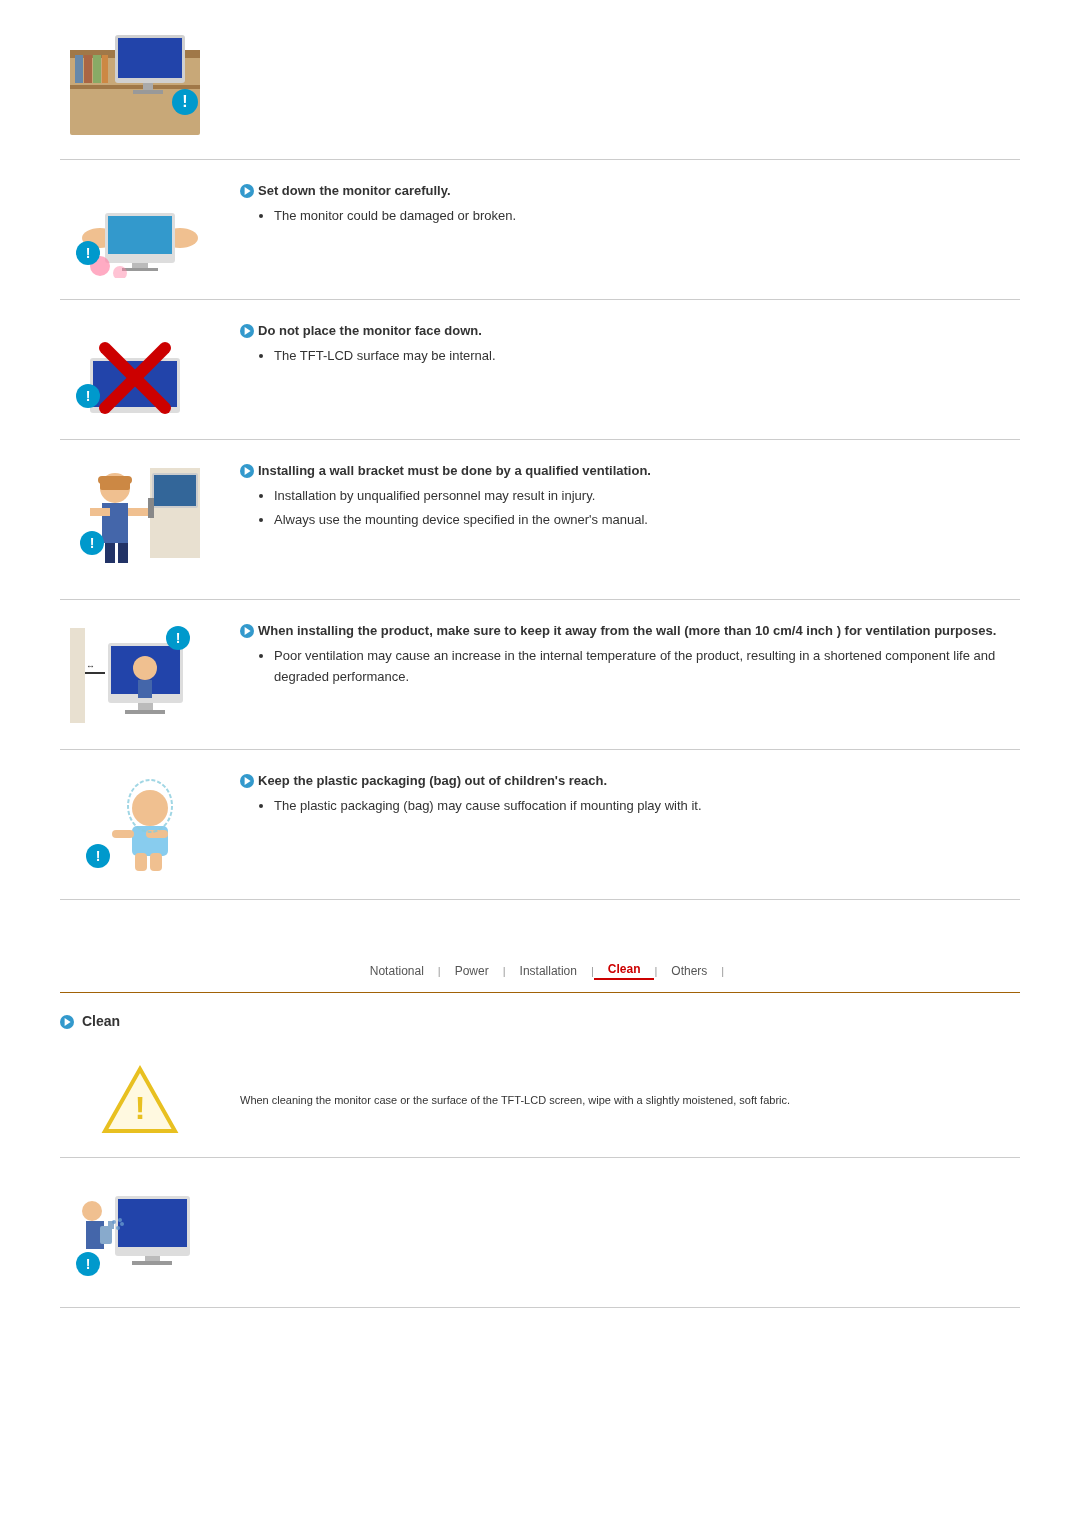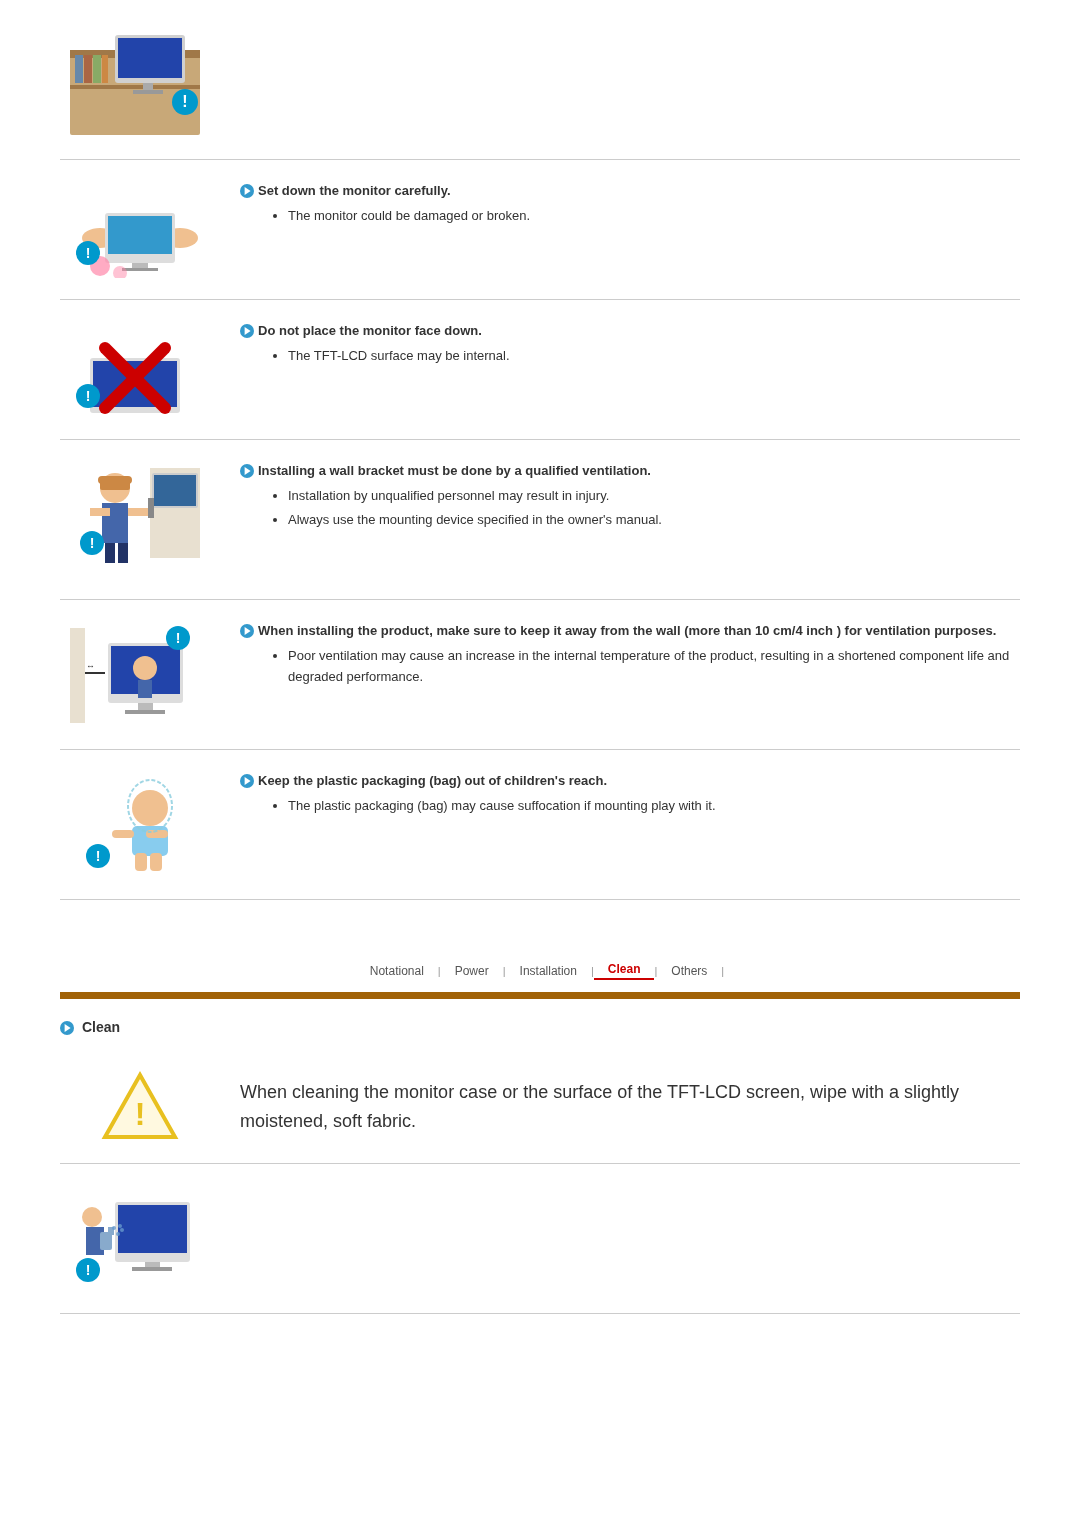--- a/index.html
+++ b/index.html
@@ -41,21 +41,21 @@
       font-weight: bold;
       font-size: 13px;
       margin-bottom: 8px;
       display: flex;
       align-items: center;
       gap: 4px;
     }
 
     .bullet-list {
       list-style: disc;
-      margin-left: 48px;
+      margin-left: 34px;
       line-height: 1.6;
     }
 
     .bullet-list li {
       margin-bottom: 3px;
     }
 
     
     .circle-arrow {
       display: inline-block;
@@ -80,21 +80,21 @@
       border-left: 6px solid white;
     }
 
     
     .nav-bar {
       display: flex;
       align-items: center;
       justify-content: center;
       gap: 0;
       padding: 12px 0;
-      border-bottom: 7px solid #a16207;
+      border-bottom: 1px solid #a16207;
       margin: 20px 0;
       font-size: 12px;
       color: #555;
     }
 
     .nav-item {
       padding: 0 14px;
       cursor: pointer;
       color: #555;
     }
@@ -132,21 +132,21 @@
     .clean-intro-image {
       width: 160px;
       min-width: 160px;
       display: flex;
       align-items: center;
       justify-content: center;
     }
 
     .clean-intro-text {
       flex: 1;
-      font-size: 18px;
+      font-size: 11px;
       line-height: 1.6;
     }
 
     
     .top-image-row {
       padding: 10px 0 16px 0;
       border-bottom: 1px solid #ccc;
     }
 
     

